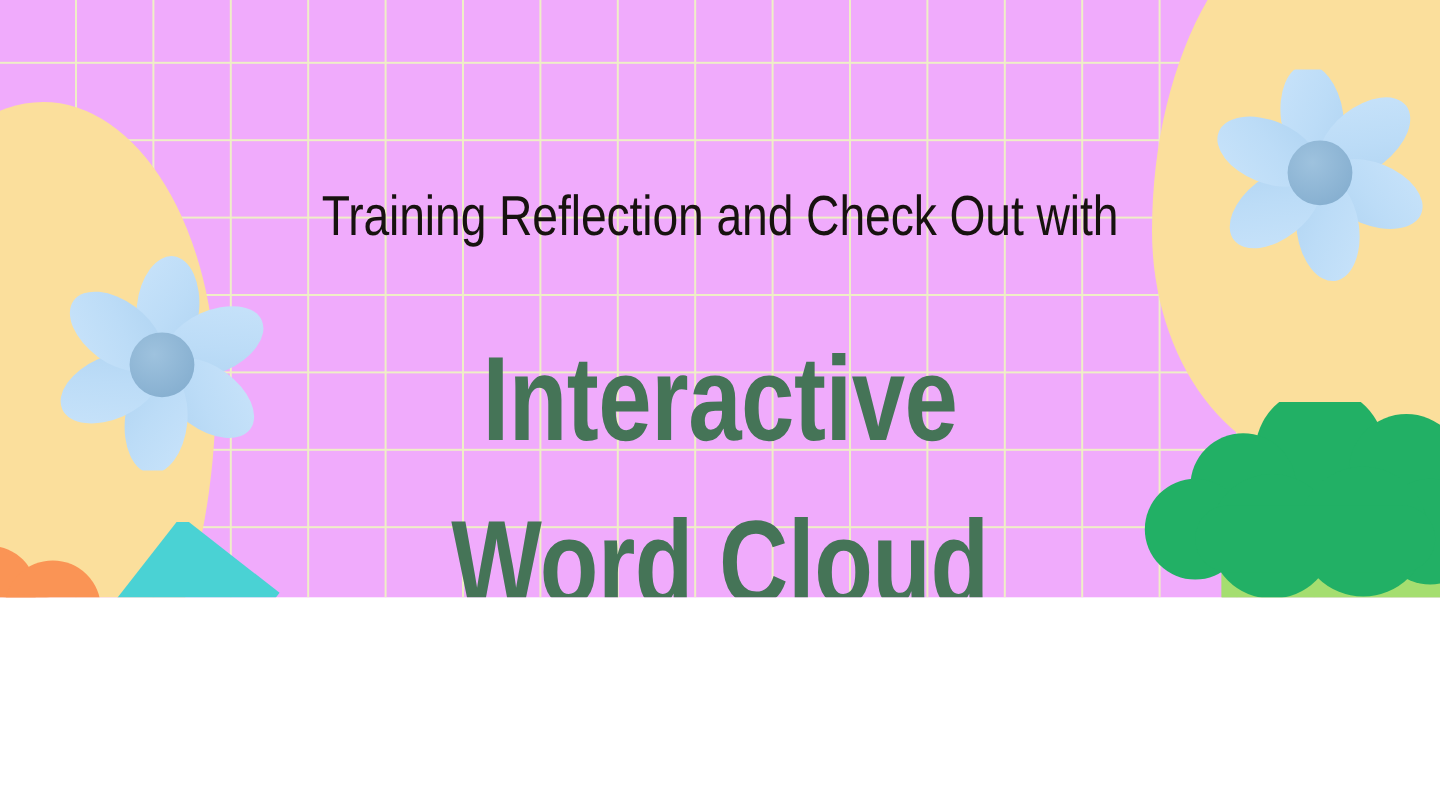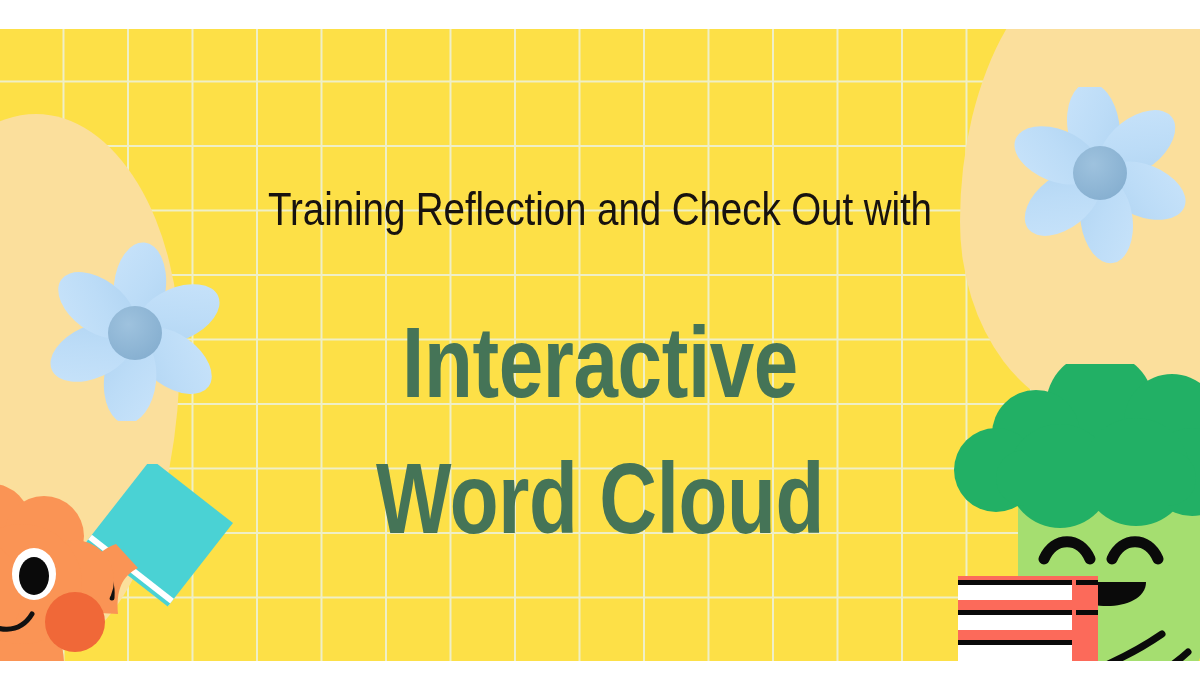--- a/index.html
+++ b/index.html
@@ -4,25 +4,24 @@
 <title>Interactive Word Cloud Slide</title>
 <style>
   html, body {
     margin: 0;
     padding: 0;
     background: #ffffff;
   }
   #slide {
     position: relative;
     width: 1200px;
-    height: 632px;
+    height: 498px;
     overflow: hidden;
-    background-color: #fde047;
+    background-color: #f0abfc;
     font-family: "Liberation Sans", sans-serif;
-    margin-top: 29px;
   }
 
   
   #grid {
     position: absolute;
     inset: 0;
     background-image:
       linear-gradient(to right, #efefc6 1.6px, transparent 1.6px),
       linear-gradient(to bottom, #efefc6 1.6px, transparent 1.6px);
     background-size: 64.5px 64.5px;

